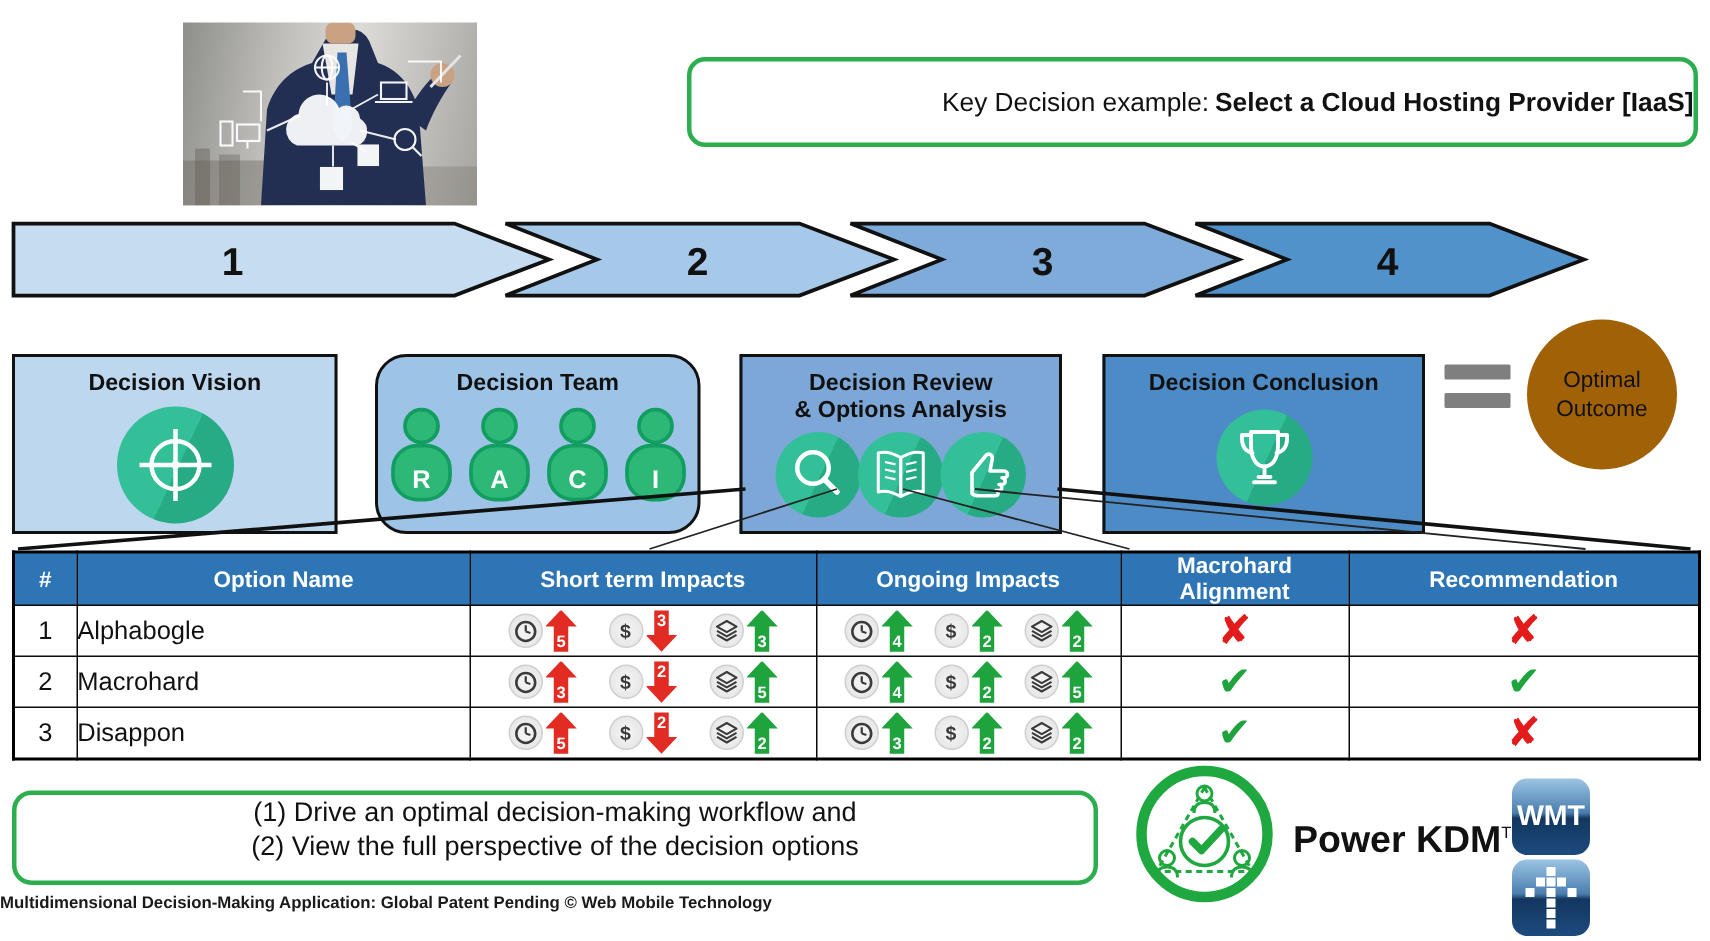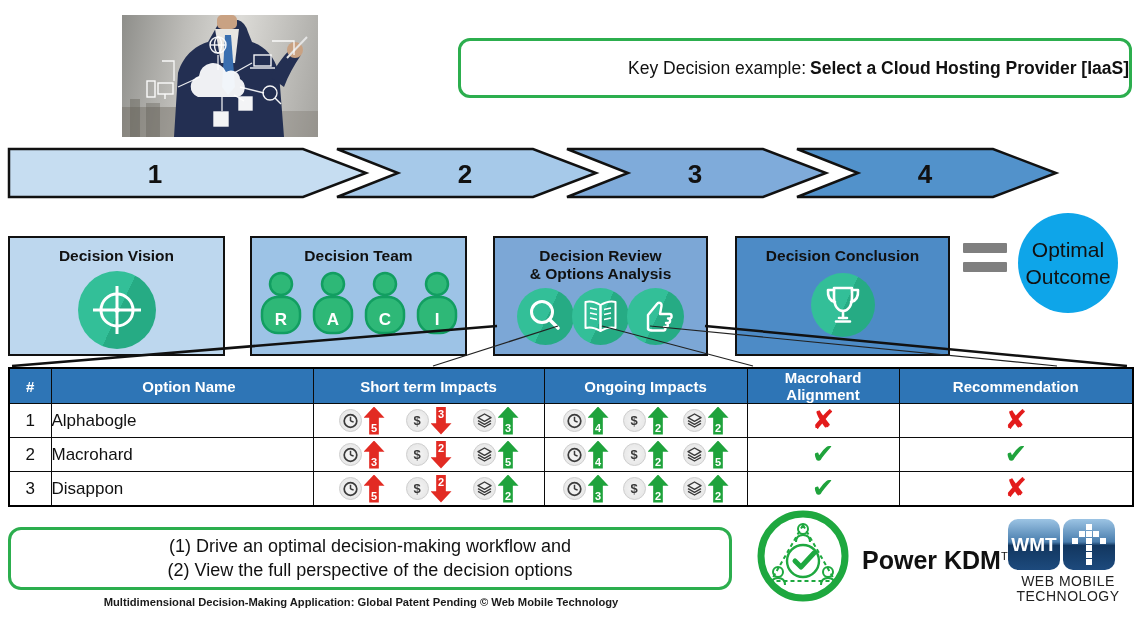--- a/index.html
+++ b/index.html
@@ -21,39 +21,39 @@
   .arrows-svg{position:absolute;left:0;top:145px;}
   .anum{position:absolute;top:152px;height:44px;line-height:44px;font-size:26px;font-weight:bold;text-align:center;}
   .anum1{left:40px;width:230px;}
   .anum2{left:370px;width:190px;}
   .anum3{left:600px;width:190px;}
   .anum4{left:830px;width:190px;}
 
   
   .stepbox{position:absolute;top:204px;height:120px;border:2.5px solid #111;box-sizing:border-box;margin-top:32px;}
   .step1{left:8px;width:217px;background:#bdd7ee;}
-  .step2{left:250px;width:217px;background:#9dc3e6;}
+  .step2{left:250px;width:217px;background:#9dc3e6;border-radius:21px;}
   .step3{left:493px;width:215px;background:#7ca7d6;}
   .step4{left:735px;width:215px;background:#4d8bc6;}
   .step-title{font-weight:bold;font-size:15.5px;text-align:center;margin-top:9px;line-height:1.15;}
   .gcircle{border-radius:50%;background:linear-gradient(115deg,#33bf98 52%,#26ab84 52%);
            display:flex;align-items:center;justify-content:center;}
   .target-wrap{width:78px;height:78px;margin:6px auto 0;}
   .raci-row{display:flex;justify-content:center;margin-top:6px;}
   .raci-row svg{margin:0 3px;}
   .tri-icons{display:flex;justify-content:center;gap:0;margin-top:5px;}
   .tri-icons .gcircle{width:57px;height:57px;margin:0 -1px;}
   .trophy-wrap{width:64px;height:64px;margin:8px auto 0;}
 
   
   .equals{position:absolute;left:963px;top:243px;width:44px;}
   .equals div{height:10px;background:#7f7f7f;margin-bottom:9px;border-radius:1px;}
   .outcome{position:absolute;left:1018px;top:213px;width:100px;height:100px;border-radius:50%;
-           background:#0ea5e9;display:flex;flex-direction:column;align-items:center;justify-content:center;
-           font-size:21px;line-height:1.3;}
+           background:#a16207;display:flex;flex-direction:column;align-items:center;justify-content:center;
+           font-size:15px;line-height:1.3;}
 
   
   .fan-svg{position:absolute;left:0;top:324px;}
 
   
   table.options{position:absolute;left:8px;top:367px;border-collapse:collapse;table-layout:fixed;
                 border:2px solid #000;background:#fff;}
   table.options th{background:#2e75b6;color:#fff;font-size:15px;font-weight:bold;height:29px;
                    border:1.6px solid #0b0b0b;padding:0;}
   table.options th.left{text-align:center;padding-left:14px;}
@@ -74,27 +74,27 @@
   .iarrow.up .num{bottom:1px;}
   .iarrow.down .num{top:1px;}
   td.markcell{text-align:center;}
   .mark{font-size:27px;font-weight:bold;line-height:33px;display:block;}
   .mark.check{color:#1fa33c;}
   .mark.cross{color:#e31b1b;}
 
   
   .benefits{position:absolute;left:8px;top:527px;width:724px;height:63px;border:3.5px solid #2cae4e;
             border-radius:13px;box-sizing:border-box;display:flex;flex-direction:column;
-            align-items:center;justify-content:center;font-size:18px;line-height:1.3;background:#fff;}
-  .footnote{position:absolute;left:0;top:596px;width:722px;text-align:center;font-size:11.2px;font-weight:600;color:#1a1a1a;}
+            align-items:center;font-size:18px;line-height:1.3;background:#fff;}
+  .footnote{position:absolute;left:0;top:596px;width:722px;text-align:left;font-size:11.2px;font-weight:600;color:#1a1a1a;}
   .kdm-logo{position:absolute;left:756px;top:509px;width:94px;height:94px;}
   .kdm-name{position:absolute;left:862px;top:546px;font-size:25px;font-weight:bold;white-space:nowrap;}
   .kdm-name sup{font-size:11px;font-weight:normal;}
   .wmt{position:absolute;left:1008px;top:519px;width:120px;}
-  .wmt-squares{display:flex;gap:3px;}
+  .wmt-squares{display:flex;gap:3px;flex-direction:column;}
   .wmt-sq{width:52px;height:51px;border-radius:10px;
           background:linear-gradient(180deg,#9cc4e4 0%,#4a7eae 45%,#123760 52%,#1d4a7d 100%);
           display:flex;align-items:center;justify-content:center;color:#fff;font-size:19px;font-weight:bold;}
   .wmt-text{margin-top:4px;text-align:center;font-size:14px;letter-spacing:.5px;color:#222;line-height:1.1;}
 </style>
 </head>
 <body>
 
 <div class="canvas">
 

